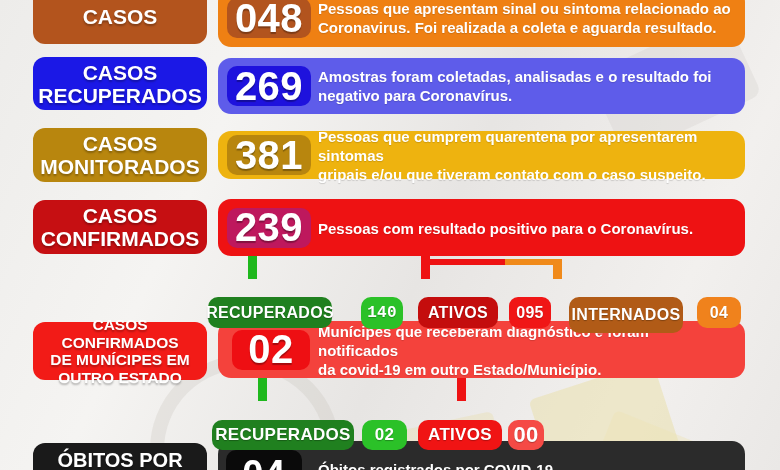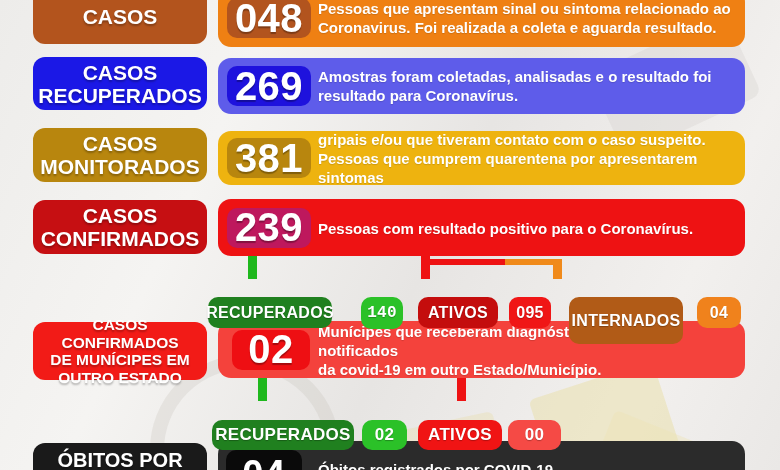--- a/index.html
+++ b/index.html
@@ -65,33 +65,33 @@
   </div>
 
   <div class="row-label" style="top: 57px; height: 53px; background: rgb(27, 24, 230);">
     <div>CASOS</div>
     <div>RECUPERADOS</div>
   </div>
   <div class="panel" style="top: 58px; height: 56px; background: rgb(94, 92, 234);">
     <div class="badge" style="background: rgb(30, 18, 221);">269</div>
     <div class="desc">
       <div>Amostras foram coletadas, analisadas e o resultado foi</div>
-      <div>resultado para Coronavírus.</div>
+      <div>negativo para Coronavírus.</div>
     </div>
   </div>
 
   <div class="row-label" style="top: 128px; height: 54px; background: rgb(184, 134, 14);">
     <div>CASOS</div>
     <div>MONITORADOS</div>
   </div>
-  <div class="panel" style="top: 131px; height: 54px; background: rgb(238, 179, 15);">
+  <div class="panel" style="top: 131px; height: 48px; background: rgb(238, 179, 15);">
     <div class="badge" style="background: rgb(184, 134, 14);">381</div>
     <div class="desc">
+      <div>Pessoas que cumprem quarentena por apresentarem sintomas</div>
       <div>gripais e/ou que tiveram contato com o caso suspeito.</div>
-      <div>Pessoas que cumprem quarentena por apresentarem sintomas</div>
     </div>
   </div>
 
   <div class="row-label" style="top: 200px; height: 54px; background: rgb(198, 15, 18);">
     <div>CASOS</div>
     <div>CONFIRMADOS</div>
   </div>
   <div class="panel" style="top: 199px; height: 57px; background: rgb(238, 18, 19);">
     <div class="badge" style="background: #be185d;">239</div>
     <div class="desc">
@@ -102,21 +102,21 @@
   <div class="conn" style="left: 248px; top: 252px; width: 9px; height: 27px; background: rgb(31, 184, 29);"></div>
   <div class="conn" style="left: 421px; top: 252px; width: 9px; height: 27px; background: rgb(238, 18, 19);"></div>
   <div class="conn" style="left: 425px; top: 259px; width: 80px; height: 6px; background: rgb(238, 18, 19);"></div>
   <div class="conn" style="left: 505px; top: 259px; width: 55px; height: 6px; background: rgb(240, 138, 26);"></div>
   <div class="conn" style="left: 553px; top: 259px; width: 9px; height: 20px; background: rgb(240, 138, 26);"></div>
 
   <div class="chip" style="left: 208px; top: 277px; width: 124px; height: 31px; background: rgb(32, 128, 31);">RECUPERADOS</div>
   <div class="chip" style="left: 361px; top: 277px; width: 42px; height: 32px; background: rgb(43, 193, 40); font-family: Liberation Mono, monospace;">140</div>
   <div class="chip" style="left: 418px; top: 277px; width: 80px; height: 31px; background: rgb(196, 13, 13);">ATIVOS</div>
   <div class="chip" style="left: 509px; top: 277px; width: 42px; height: 31px; background: rgb(240, 22, 22); border-radius: 9px;">095</div>
-  <div class="chip" style="left: 569px; top: 277px; width: 114px; height: 47px; background: rgb(177, 91, 23);">INTERNADOS</div>
+  <div class="chip" style="left: 569px; top: 277px; width: 114px; height: 36px; background: rgb(177, 91, 23);">INTERNADOS</div>
   <div class="chip" style="left: 697px; top: 277px; width: 44px; height: 31px; background: rgb(240, 130, 28);">04</div>
 
   <div class="row-label small" style="top: 322px; height: 58px; background: rgb(242, 27, 23);">
     <div>CASOS CONFIRMADOS</div>
     <div>DE MUNÍCIPES EM</div>
     <div>OUTRO ESTADO</div>
   </div>
   <div class="panel" style="top: 321px; height: 57px; background: rgb(244, 66, 60);">
     <div class="badge" style="left: 14px; width: 78px; background: rgb(238, 15, 19);">02</div>
     <div class="desc">
@@ -124,21 +124,21 @@
       <div>da covid-19 em outro Estado/Município.</div>
     </div>
   </div>
 
   <div class="conn" style="left: 258px; top: 374px; width: 9px; height: 27px; background: rgb(31, 184, 29);"></div>
   <div class="conn" style="left: 457px; top: 374px; width: 9px; height: 27px; background: rgb(238, 18, 19);"></div>
 
   <div class="chip" style="left: 212px; top: 400px; width: 142px; height: 30px; font-size: 17px; background: rgb(32, 128, 31);">RECUPERADOS</div>
   <div class="chip" style="left: 362px; top: 400px; width: 45px; height: 30px; font-size: 17px; background: rgb(43, 193, 40);">02</div>
   <div class="chip" style="left: 418px; top: 400px; width: 84px; height: 30px; font-size: 17px; background: rgb(240, 20, 20);">ATIVOS</div>
-  <div class="chip" style="left: 508px; top: 400px; width: 53px; height: 30px; font-size: 17px; background: rgb(245, 74, 69);">00</div>
+  <div class="chip" style="left: 508px; top: 400px; width: 36px; height: 30px; font-size: 22px; background: rgb(245, 74, 69);">00</div>
 
   <div class="row-label topstart" style="top: 443px; height: 60px; background: rgb(26, 26, 26);">
     <div>ÓBITOS POR</div>
   </div>
   <div class="panel" style="top: 441px; height: 62px; background: rgb(43, 43, 43);">
     <div class="badge" style="left: 8px; top: 9px; transform: none; width: 76px; height: 48px; font-size: 38px; background: rgb(10, 10, 10);">04</div>
     <div class="desc" style="top:19px;transform:none">
       <div>Óbitos registrados por COVID-19.</div>
     </div>
   </div>

